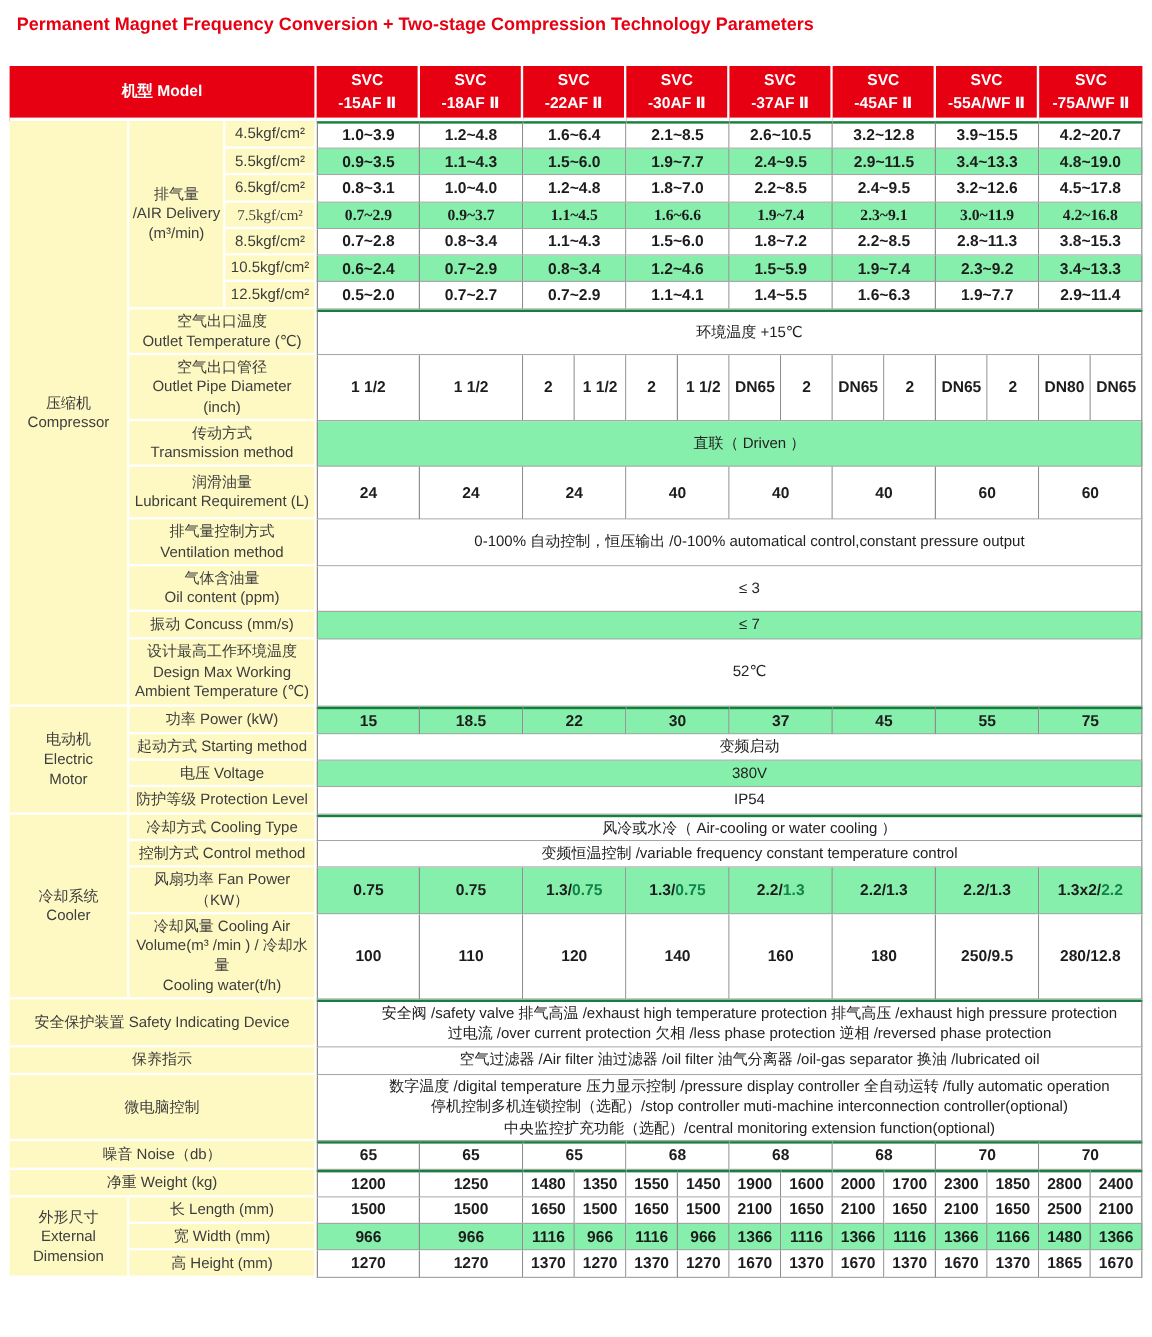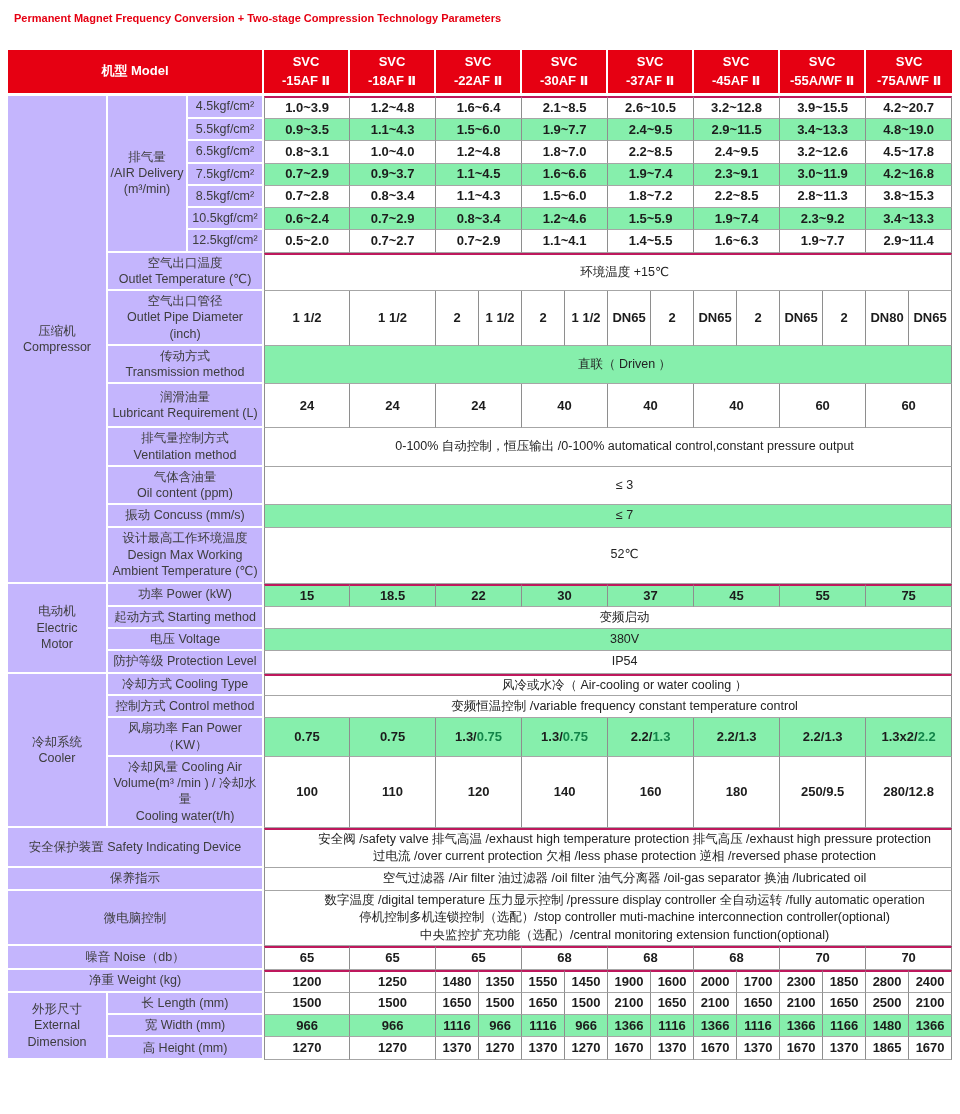--- a/index.html
+++ b/index.html
@@ -1,32 +1,32 @@
 <!DOCTYPE html>
 <html><head>
 <meta charset="utf-8">
 <style>
   html,body{margin:0;padding:0;background:#fff;}
   body{width:960px;height:1114px;font-family:"Liberation Sans","DejaVu Sans",sans-serif;color:#222;}
   .page{padding:6px 8px 0 8px;}
   .title-zh{color:#e60012;font-size:27px;font-weight:bold;margin:4px 0 0 6px;letter-spacing:0;}
-  .title-en{color:#e60012;font-size:11px;font-weight:bold;margin:6px 0 0 6px;}
+  .title-en{color:#e60012;font-size:15px;font-weight:bold;margin:6px 0 0 6px;}
   table.spec{border-collapse:separate;border-spacing:0;width:944px;table-layout:fixed;margin-top:26px;}
   td{box-sizing:border-box;overflow:hidden;}
   td.hdr{background:#e60012;color:#fff;font-weight:bold;font-size:13px;text-align:center;
          border-right:2px solid #fff;border-bottom:3px solid #fff;white-space:pre-line;line-height:1.45;}
   td.hdr:last-child{border-right:none;}
-  td.lab{background:#c4b5fd;border-right:2px solid #fff;border-bottom:2px solid #fff;
+  td.lab{background:#fef9c3;border-right:2px solid #fff;border-bottom:2px solid #fff;
          font-size:12.5px;color:#3d3d3d;text-align:center;white-space:pre-line;line-height:1.3;padding:2px 2px;}
   td.val{border-right:1px solid #8e8e8e;border-bottom:1px solid #a6a6a6;text-align:center;
          font-size:13px;font-weight:bold;color:#1c1c1c;white-space:pre-line;line-height:1.4;padding:1px 2px;background:#fff;}
   td.val.vl{border-left:1px solid #8e8e8e;}
   td.val.wide{font-weight:normal;font-size:12.5px;color:#222;padding-left:35px;}
   tr.shade td.val{background:#86efac;}
-  tr.sect td.val{border-top:2px solid #be185d;}
+  tr.sect td.val{border-top:2px solid #15803d;}
   .g, span.g{color:#128449;}
   span{white-space:pre;}
 </style>
 </head>
 <body>
 
 <div class="page">
   <div class="title-en">Permanent Magnet Frequency Conversion + Two-stage Compression Technology Parameters</div>
 
   <table class="spec">
@@ -104,21 +104,21 @@
           <td class="lab">6.5kgf/cm²</td>
           <td colspan="2" class="val vl">0.8~3.1</td>
           <td colspan="2" class="val">1.0~4.0</td>
           <td colspan="2" class="val g">1.2~4.8</td>
           <td colspan="2" class="val">1.8~7.0</td>
           <td colspan="2" class="val g">2.2~8.5</td>
           <td colspan="2" class="val">2.4~9.5</td>
           <td colspan="2" class="val">3.2~12.6</td>
           <td colspan="2" class="val g">4.5~17.8</td>
         </tr>
-        <tr class="shade" style="height: 22px;">
+        <tr class="shade" style="height: 22px; font-family: Liberation Serif, serif;">
           <td class="lab">7.5kgf/cm²</td>
           <td colspan="2" class="val vl">0.7~2.9</td>
           <td colspan="2" class="val">0.9~3.7</td>
           <td colspan="2" class="val g">1.1~4.5</td>
           <td colspan="2" class="val">1.6~6.6</td>
           <td colspan="2" class="val g">1.9~7.4</td>
           <td colspan="2" class="val">2.3~9.1</td>
           <td colspan="2" class="val">3.0~11.9</td>
           <td colspan="2" class="val g">4.2~16.8</td>
         </tr>

